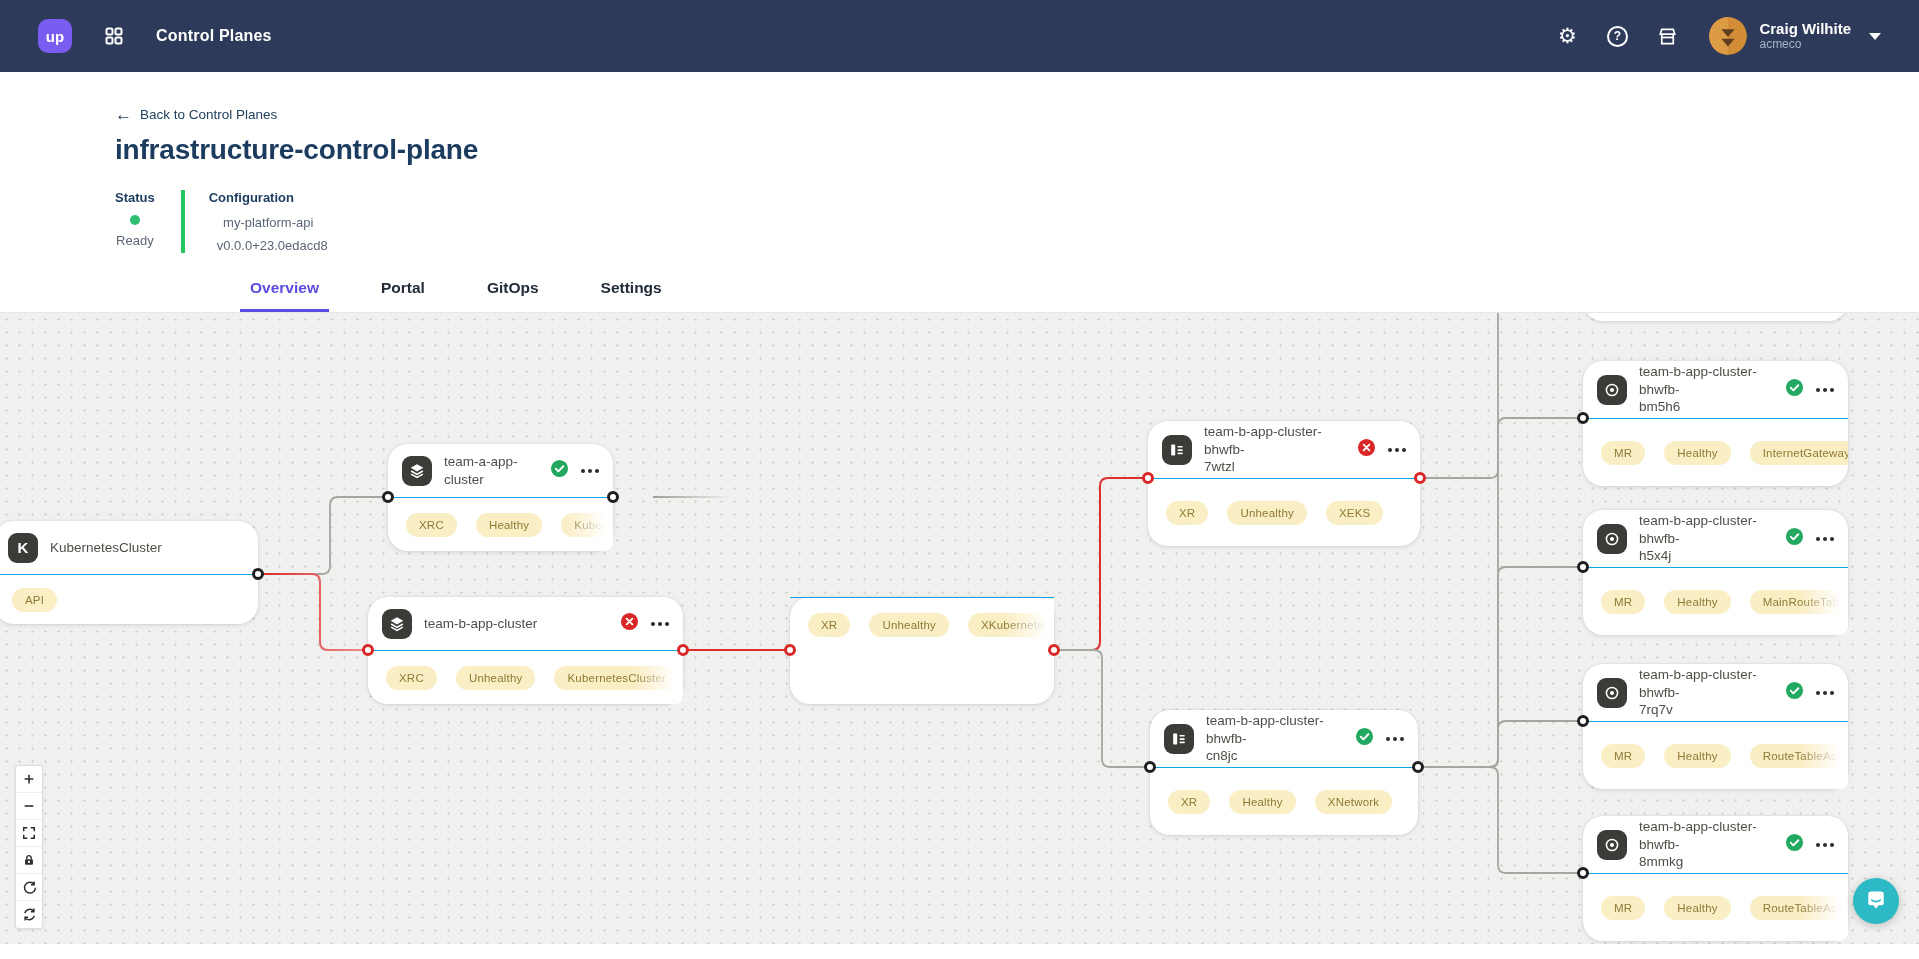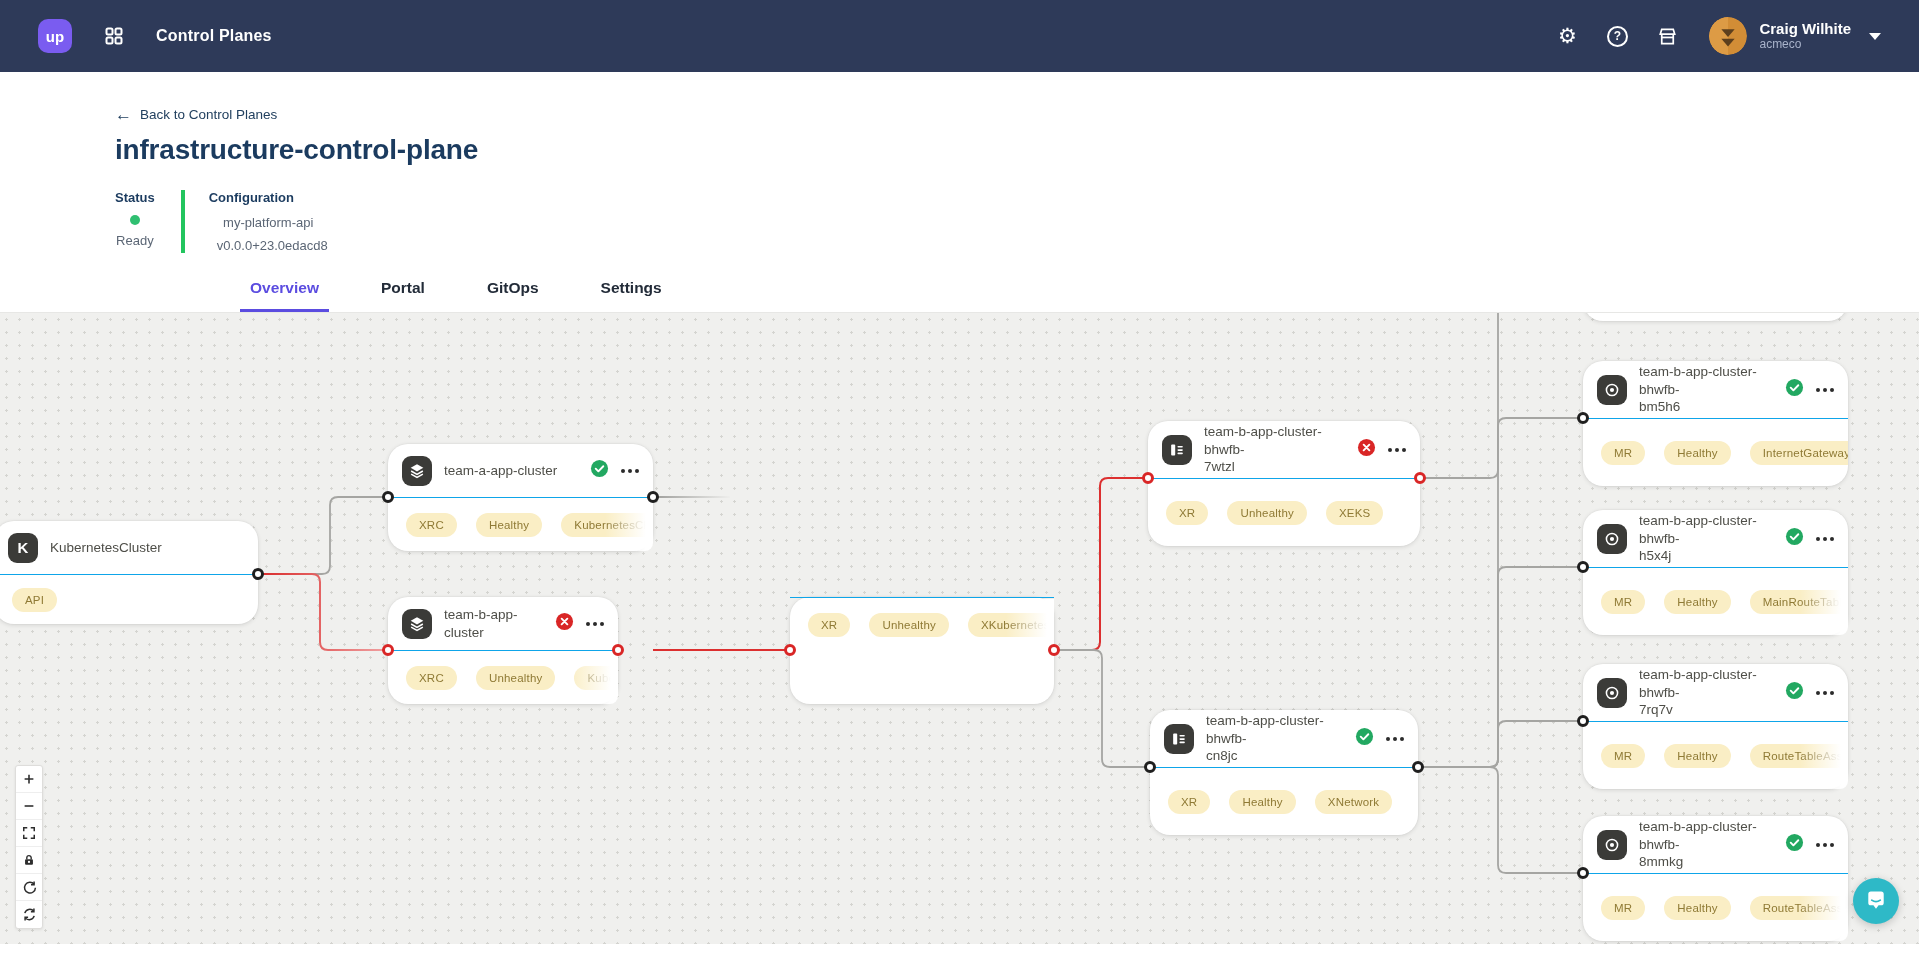--- a/index.html
+++ b/index.html
@@ -229,21 +229,21 @@
     <div class="node" style="left: -6px; top: 208px; width: 264px; height: 103px;">
       <div class="node-header" style="height: 53px;">
         <div class="node-icon">K</div>
         <div class="node-label">KubernetesCluster</div>
       </div>
       <div class="badge-row" style="height: 50px;">
         <span class="badge">API</span>
       </div>
       <span class="handle" style="top: 47px; right: -6px;"></span>
     </div>
-    <div class="node" style="left: 388px; top: 131px; width: 265px; height: 107px;">
+    <div class="node" style="left: 388px; top: 131px; width: 225px; height: 107px;">
       <div class="node-header" style="height: 53px;">
         <div class="node-icon">
           <svg width="18" height="18" viewBox="0 0 20 20">
             <path d="M10 2.5 L17 6.5 L10 10.5 L3 6.5 Z" fill="#fff"></path>
             <path d="M3.5 10 L10 13.7 L16.5 10" fill="none" stroke="#fff" stroke-width="1.7"></path>
             <path d="M3.5 13.5 L10 17.2 L16.5 13.5" fill="none" stroke="#fff" stroke-width="1.7"></path>
           </svg>
         </div>
         <div class="node-label">team-a-app-cluster</div>
         <span class="status-icon"><svg width="19" height="19" viewBox="0 0 20 20">
@@ -258,21 +258,21 @@
       </div>
       <div class="badge-row" style="height: 54px;">
         <span class="badge">XRC</span>
         <span class="badge">Healthy</span>
         <span class="badge">KubernetesCluster</span>
         <div class="fade-right"></div>
       </div>
       <span class="handle" style="top: 47px; left: -6px;"></span>
       <span class="handle" style="top: 47px; right: -6px;"></span>
     </div>
-    <div class="node" style="left: 388px; top: 284px; width: 230px; height: 107px;">
+    <div class="node" style="left: 368px; top: 284px; width: 315px; height: 107px;">
       <div class="node-header" style="height: 53px;">
         <div class="node-icon">
           <svg width="18" height="18" viewBox="0 0 20 20">
             <path d="M10 2.5 L17 6.5 L10 10.5 L3 6.5 Z" fill="#fff"></path>
             <path d="M3.5 10 L10 13.7 L16.5 10" fill="none" stroke="#fff" stroke-width="1.7"></path>
             <path d="M3.5 13.5 L10 17.2 L16.5 13.5" fill="none" stroke="#fff" stroke-width="1.7"></path>
           </svg>
         </div>
         <div class="node-label">team-b-app-cluster</div>
         <span class="status-icon"><svg width="19" height="19" viewBox="0 0 20 20">

